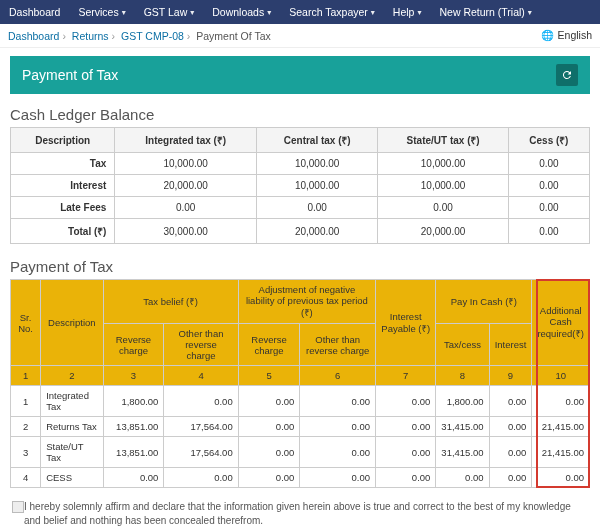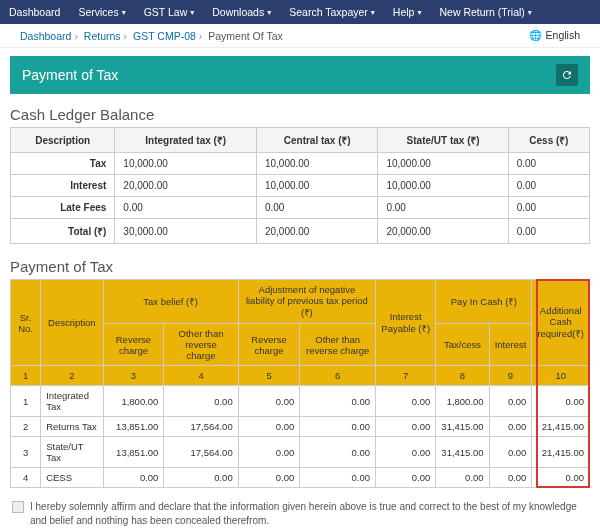--- a/index.html
+++ b/index.html
@@ -1,40 +1,40 @@
 <!DOCTYPE html>
 <html><head>
 <meta charset="utf-8">
 <style>
   * { box-sizing: border-box; }
   html, body { margin:0; padding:0; font-family: Arial, Helvetica, sans-serif; font-size:11px; color:#333; background:#fff; width:600px;}
   .topnav { background:#2c3e6e; color:#fff; display:flex; }
   .topnav .item { padding:6px 9px; font-size:10.5px; cursor:pointer; display:flex; align-items:center; gap:3px;}
   .topnav .item .caret { font-size:8px; opacity:.9;}
-  .crumbbar { display:flex; justify-content:space-between; align-items:center; padding:5px 20px; font-size:10.5px; background:#fff; border-bottom:1px solid #eee;}
+  .crumbbar { display:flex; justify-content:space-between; align-items:center; padding:5px 8px; font-size:10.5px; background:#fff; border-bottom:1px solid #eee;}
   .crumbs a { color:#0b6fa4; text-decoration:none;}
   .crumbs .sep { color:#999; margin:0 3px;}
   .crumbs .cur { color:#555;}
   .lang { color:#333;}
   .content { padding:0 10px 14px 10px;}
   .titlebar { background:#18a19a; color:#fff; padding:8px 12px; margin:8px 0 12px; display:flex; justify-content:space-between; align-items:center;}
   .titlebar h1 { margin:0; font-size:14px; font-weight:500;}
   .refresh { width:22px; height:22px; background:#0f6f6a; display:flex; align-items:center; justify-content:center; border-radius:2px;}
   .refresh svg { fill:#fff; width:12px; height:12px;}
   .section-label { font-size:15px; color:#555; margin:6px 0 4px;}
   table { border-collapse:collapse; width:100%; }
   table.ledger th, table.ledger td { border:1px solid #ccc; padding:5px 8px; font-size:10px; }
   table.ledger th { background:#f4f4f4; font-weight:bold; text-align:center;}
   table.ledger td.label { text-align:right; font-weight:bold;}
-  table.ledger td.num { text-align:left;}
+  table.ledger td.num { text-align:center;}
   table.pay th, table.pay td { border:1px solid #ccc; padding:4px 5px; font-size:9.5px; text-align:center;}
   table.pay th { background:#eab308; font-weight:normal;}
   table.pay td.num { text-align:right;}
   table.pay td.left { text-align:left;margin-top:22px;}
-  .disclaimer { display:flex; gap:6px; margin:12px 2px 0; font-size:10px; color:#555; line-height:1.4;}
+  .disclaimer { display:flex; margin:12px 2px 0; font-size:10px; color:#555; line-height:1.4;}
   .disclaimer .chk { width:12px; height:12px; border:1px solid #bbb; background:#eee; flex:0 0 auto; margin-top:1px;}
   .pay-wrap { position:relative;}
   .col-highlight { position:absolute; top:0; right:0; width:54px; height:100%; border:2px solid #d43a2f; pointer-events:none;}
 </style>
 </head>
 <body>
 
 <div class="topnav" id="topnav">
     <div class="item">Dashboard</div>
     <div class="item">Services<span class="caret">▾</span></div>

